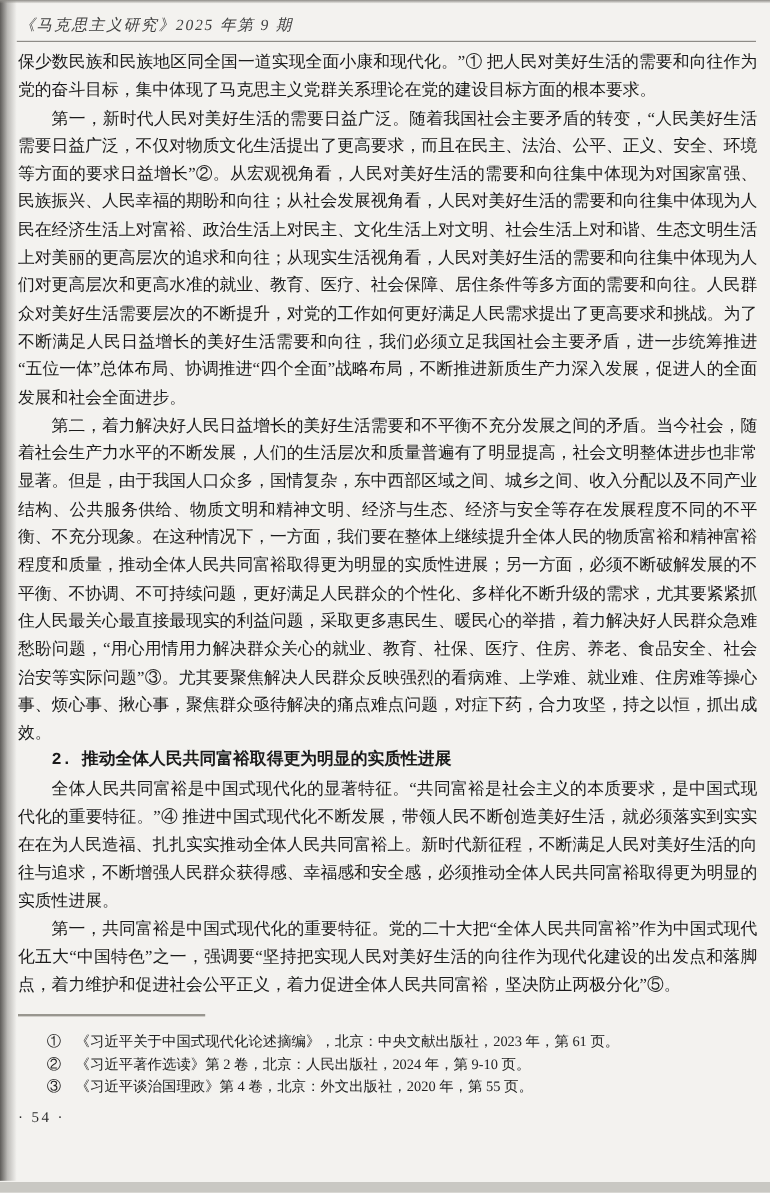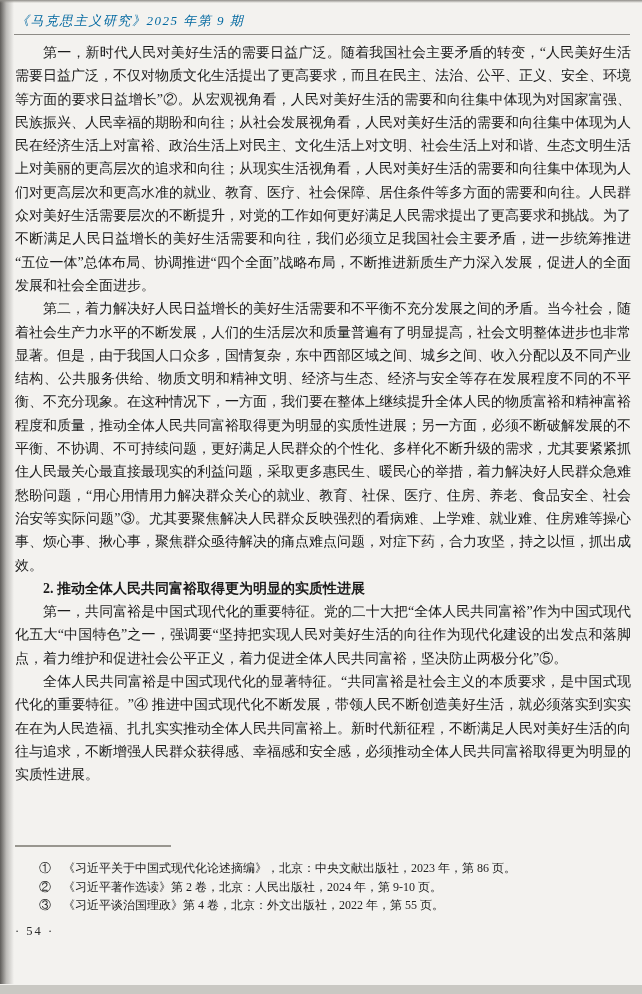--- a/index.html
+++ b/index.html
@@ -25,40 +25,40 @@
     background:linear-gradient(to bottom, #8f8d88, rgba(243,242,239,0));
     z-index:6;
   }
   .edge-bottom {
     position:absolute; bottom:0; left:0; right:0; height:9px;
     background:#c9c8c3;
     z-index:4;
   }
   .running-head {
     position:absolute; top:12px; left:16px; right:14px;
-    font-size:13px; font-style:italic; color:#0369a1;
+    font-size:13px; font-style:italic; color:#404040;
     letter-spacing:1.5px;
   }
   .head-rule {
     position:absolute; top:34px; left:14px; right:12px;
     border-top:1.5px solid #8d8b86;
   }
   .body-text {
     position:absolute; top:41px; left:15px; width:616px;
     max-height:798px; overflow:hidden;
     color:#1b1b1b;
   }
   .body-text p {
     font-size:14px; line-height:23.3px;
     text-align:justify; text-justify:inter-ideograph;
     text-indent:2em;
   }
   .body-text p.continuation { text-indent:0; }
   .body-text p.heading {
-    font-family:Liberation Serif, serif;
+    font-family:Liberation Mono, monospace;
     font-weight:bold;
   }
   .page-footer {
     position:absolute; top:845px; left:15px; width:616px;
     color:#1f1f1f;
   }
   .foot-rule {
     width:156px; border-top:2px solid #98968f; margin-bottom:12px;
   }
   .footnotes p {
@@ -77,30 +77,31 @@
 
   <div class="edge-top"></div>
   <div class="edge-left"></div>
   <div class="edge-bottom"></div>
 
   <div class="running-head">《马克思主义研究》2025 年第 9 期</div>
 
   <div class="head-rule"></div>
 
   <div class="body-text">
+    <p class="continuation">保少数民族和民族地区同全国一道实现全面小康和现代化。”① 把人民对美好生活的需要和向往作为党的奋斗目标，集中体现了马克思主义党群关系理论在党的建设目标方面的根本要求。</p>
     <p>第一，新时代人民对美好生活的需要日益广泛。随着我国社会主要矛盾的转变，“人民美好生活需要日益广泛，不仅对物质文化生活提出了更高要求，而且在民主、法治、公平、正义、安全、环境等方面的要求日益增长”②。从宏观视角看，人民对美好生活的需要和向往集中体现为对国家富强、民族振兴、人民幸福的期盼和向往；从社会发展视角看，人民对美好生活的需要和向往集中体现为人民在经济生活上对富裕、政治生活上对民主、文化生活上对文明、社会生活上对和谐、生态文明生活上对美丽的更高层次的追求和向往；从现实生活视角看，人民对美好生活的需要和向往集中体现为人们对更高层次和更高水准的就业、教育、医疗、社会保障、居住条件等多方面的需要和向往。人民群众对美好生活需要层次的不断提升，对党的工作如何更好满足人民需求提出了更高要求和挑战。为了不断满足人民日益增长的美好生活需要和向往，我们必须立足我国社会主要矛盾，进一步统筹推进“五位一体”总体布局、协调推进“四个全面”战略布局，不断推进新质生产力深入发展，促进人的全面发展和社会全面进步。</p>
     <p>第二，着力解决好人民日益增长的美好生活需要和不平衡不充分发展之间的矛盾。当今社会，随着社会生产力水平的不断发展，人们的生活层次和质量普遍有了明显提高，社会文明整体进步也非常显著。但是，由于我国人口众多，国情复杂，东中西部区域之间、城乡之间、收入分配以及不同产业结构、公共服务供给、物质文明和精神文明、经济与生态、经济与安全等存在发展程度不同的不平衡、不充分现象。在这种情况下，一方面，我们要在整体上继续提升全体人民的物质富裕和精神富裕程度和质量，推动全体人民共同富裕取得更为明显的实质性进展；另一方面，必须不断破解发展的不平衡、不协调、不可持续问题，更好满足人民群众的个性化、多样化不断升级的需求，尤其要紧紧抓住人民最关心最直接最现实的利益问题，采取更多惠民生、暖民心的举措，着力解决好人民群众急难愁盼问题，“用心用情用力解决群众关心的就业、教育、社保、医疗、住房、养老、食品安全、社会治安等实际问题”③。尤其要聚焦解决人民群众反映强烈的看病难、上学难、就业难、住房难等操心事、烦心事、揪心事，聚焦群众亟待解决的痛点难点问题，对症下药，合力攻坚，持之以恒，抓出成效。</p>
     <p class="heading">2. 推动全体人民共同富裕取得更为明显的实质性进展</p>
+    <p>全体人民共同富裕是中国式现代化的显著特征。“共同富裕是社会主义的本质要求，是中国式现代化的重要特征。”④ 推进中国式现代化不断发展，带领人民不断创造美好生活，就必须落实到实实在在为人民造福、扎扎实实推动全体人民共同富裕上。新时代新征程，不断满足人民对美好生活的向往与追求，不断增强人民群众获得感、幸福感和安全感，必须推动全体人民共同富裕取得更为明显的实质性进展。</p>
     <p>第一，共同富裕是中国式现代化的重要特征。党的二十大把“全体人民共同富裕”作为中国式现代化五大“中国特色”之一，强调要“坚持把实现人民对美好生活的向往作为现代化建设的出发点和落脚点，着力维护和促进社会公平正义，着力促进全体人民共同富裕，坚决防止两极分化”⑤。</p>
-    <p>全体人民共同富裕是中国式现代化的显著特征。“共同富裕是社会主义的本质要求，是中国式现代化的重要特征。”④ 推进中国式现代化不断发展，带领人民不断创造美好生活，就必须落实到实实在在为人民造福、扎扎实实推动全体人民共同富裕上。新时代新征程，不断满足人民对美好生活的向往与追求，不断增强人民群众获得感、幸福感和安全感，必须推动全体人民共同富裕取得更为明显的实质性进展。</p>
   </div>
 
   <div class="page-footer">
     <div class="foot-rule"></div>
     <div class="footnotes">
-      <p>①　《习近平关于中国式现代化论述摘编》，北京：中央文献出版社，2023 年，第 86 页。</p>
+      <p>①　《习近平关于中国式现代化论述摘编》，北京：中央文献出版社，2023 年，第 61 页。</p>
       <p>②　《习近平著作选读》第 2 卷，北京：人民出版社，2024 年，第 9-10 页。</p>
-      <p>③　《习近平谈治国理政》第 4 卷，北京：外文出版社，2022 年，第 55 页。</p>
+      <p>③　《习近平谈治国理政》第 4 卷，北京：外文出版社，2020 年，第 55 页。</p>
     </div>
     <div class="folio">· 54 ·</div>
   </div>
 
 </div>
 
 </body></html>

